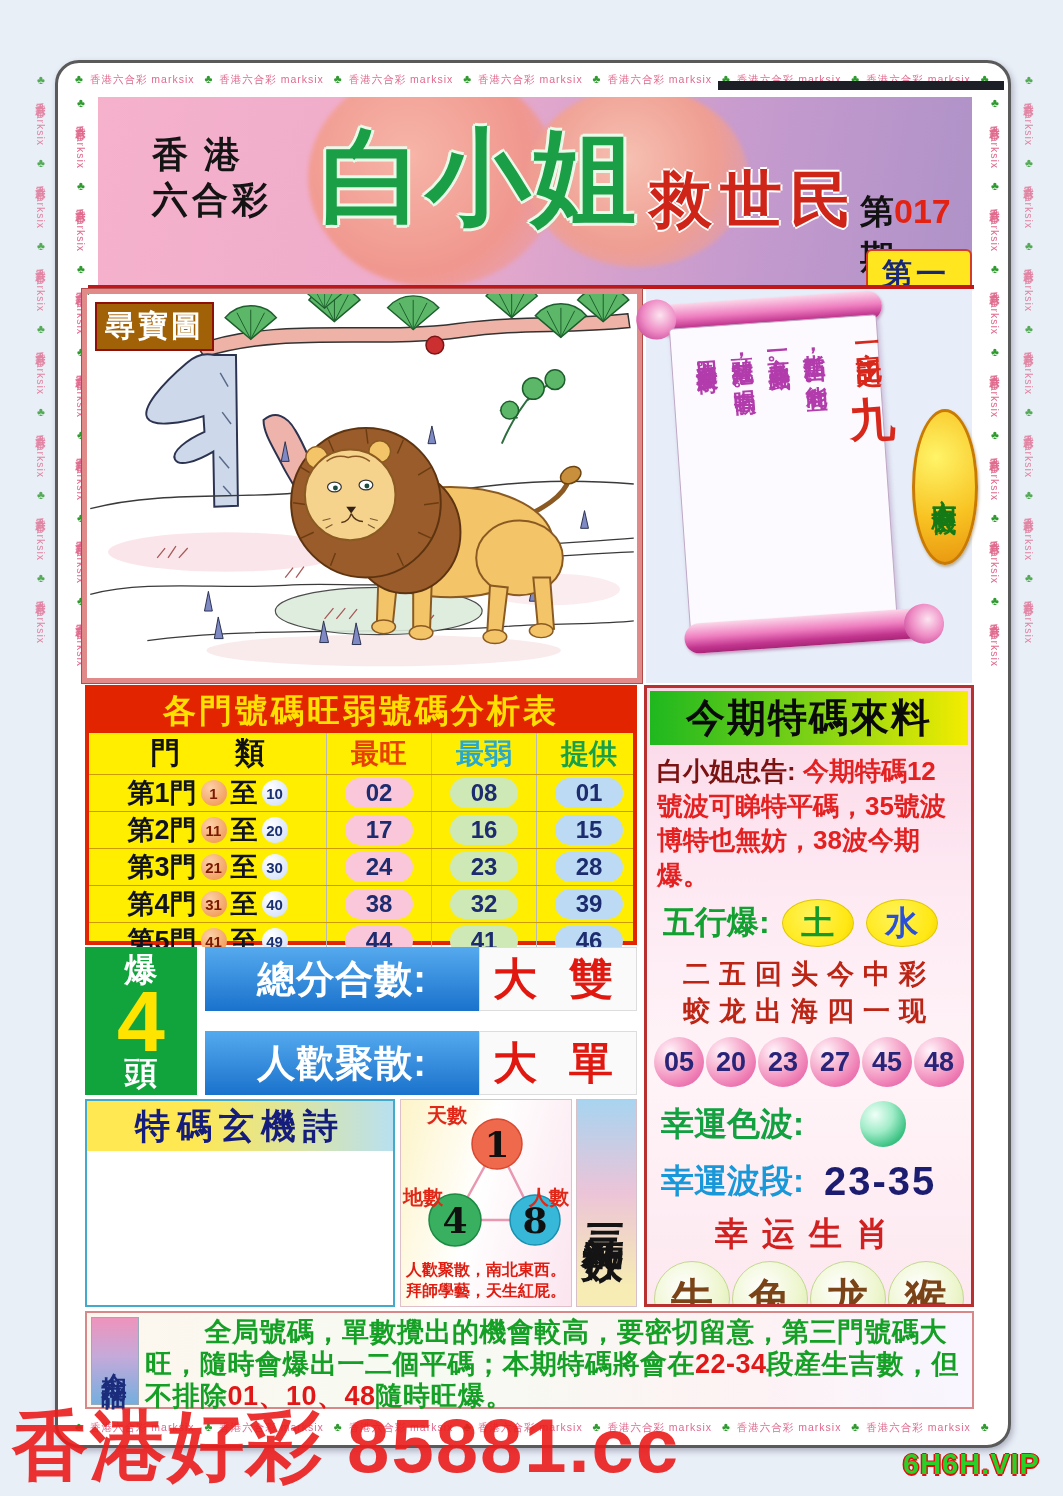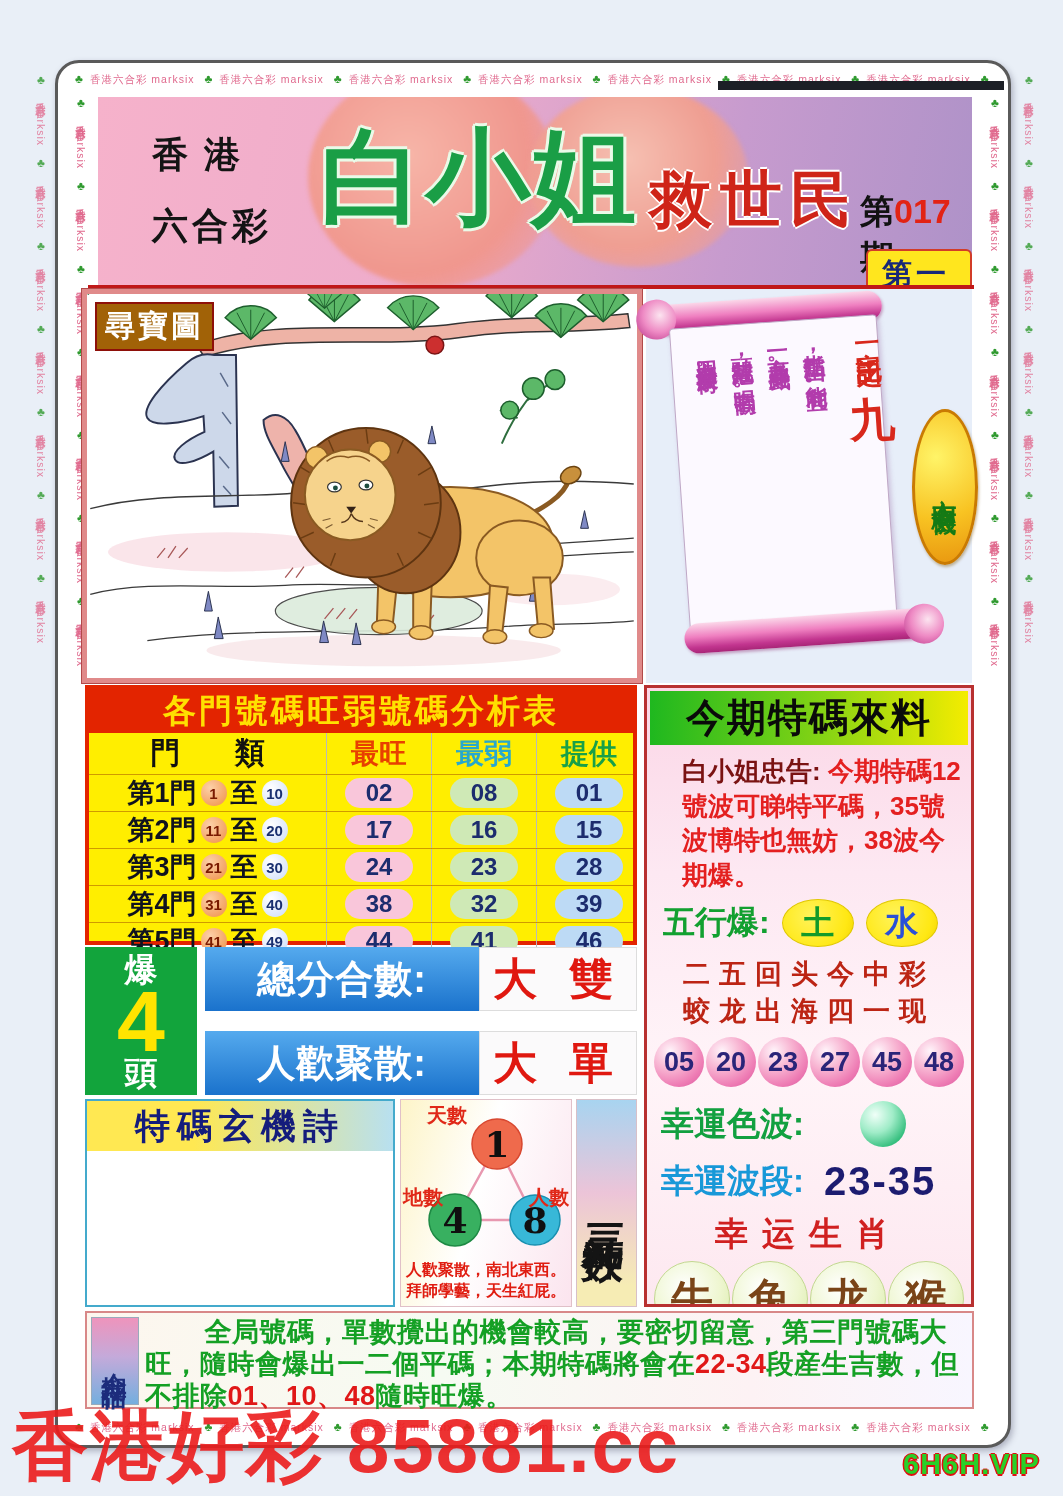--- a/index.html
+++ b/index.html
@@ -104,21 +104,21 @@
   .sanyuan-strip{left:518px;top:1036px;width:61px;height:208px;display:flex;align-items:center;justify-content:center;
      background:linear-gradient(180deg,#a8d4f0,#ecc4d8 45%,#f6ecb4 90%);border:1px solid #d8c0c8;box-sizing:border-box;}
   .sanyuan-strip span{writing-mode:vertical-rl;font-size:42px;font-weight:bold;color:#141414;
      letter-spacing:6px;transform:skewX(-4deg);}
   
   .special{left:586px;top:622px;width:330px;height:622px;border:3px solid #b83030;box-sizing:border-box;
      background:linear-gradient(180deg,#fbd6e6,#fde8f2 30%,#fff4f8 62%,#fde8f0);overflow:hidden;}
   .sp-title{margin:3px;height:54px;line-height:54px;text-align:center;
      background:linear-gradient(90deg,#1fb81f,#86d414 55%,#f4ec00);
      color:#0a0a0a;font-size:39px;font-weight:bold;letter-spacing:2px;}
-  .sp-advice{padding:6px 10px 0;font-size:26px;font-weight:bold;line-height:1.33;margin-left:25px;}
+  .sp-advice{padding:6px 10px 0;font-size:26px;font-weight:bold;line-height:1.33;}
   .sp-advice .lab{color:#7a1212;}
   .sp-advice .txt{color:#e42020;}
   .wuxing{display:flex;align-items:center;gap:12px;padding:4px 16px 0;height:54px;}
   .wuxing .lab{font-size:32px;font-weight:bold;color:#12a030;}
   .oval{width:70px;height:46px;border-radius:50%;background:radial-gradient(circle at 40% 35%,#fff35a,#ffe814 70%,#f2d200);
         border:1px solid #e0c800;display:flex;align-items:center;justify-content:center;font-size:33px;font-weight:bold;}
   .oval.earth{color:#129a2a;}
   .oval.water{color:#2a50d8;}
   .couplet{margin-top:6px;text-align:center;color:#bc2414;font-size:27px;font-weight:bold;
            letter-spacing:9px;line-height:1.35;}
@@ -255,21 +255,21 @@
     <span class="clover">♣</span><span>香港六合彩 marksix</span>
   </div>
 
   <div class="abs artifact" style="left:660px;top:18px;width:286px;height:9px;"></div>
 
   <div class="abs header">
     <div class="abs rose" style="left:210px;top:-30px;width:250px;height:220px;background:radial-gradient(circle at 40% 40%,#f7b5a8,#f0978e 60%,rgba(240,150,140,0));"></div>
     <div class="abs rose" style="left:430px;top:-10px;width:220px;height:180px;background:radial-gradient(circle at 45% 40%,#f6c0b2,#ef9e92 55%,rgba(240,150,140,0));"></div>
     <div class="abs brand serif" style="left:54px;top:36px;font-size:36px;">
       <div style="letter-spacing:16px;">香港</div>
-      <div style="margin-top:28px;letter-spacing:4px;">六合彩</div>
+      <div style="margin-top:2px;letter-spacing:4px;">六合彩</div>
     </div>
     <div class="abs title-main" style="left:222px;top:28px;">白小姐</div>
     <div class="abs title-sub serif" style="left:552px;top:72px;letter-spacing:8px;">救世民</div>
     <div class="abs issue" style="left:762px;top:92px;">
       <span>第</span><span class="num">017</span><span>期</span>
     </div>
     <div class="abs edition" style="left:768px;top:152px;">第一版</div>
   </div>
   <div class="abs divider" style="left:30px;top:222px;width:886px;height:4px;"></div>
 

